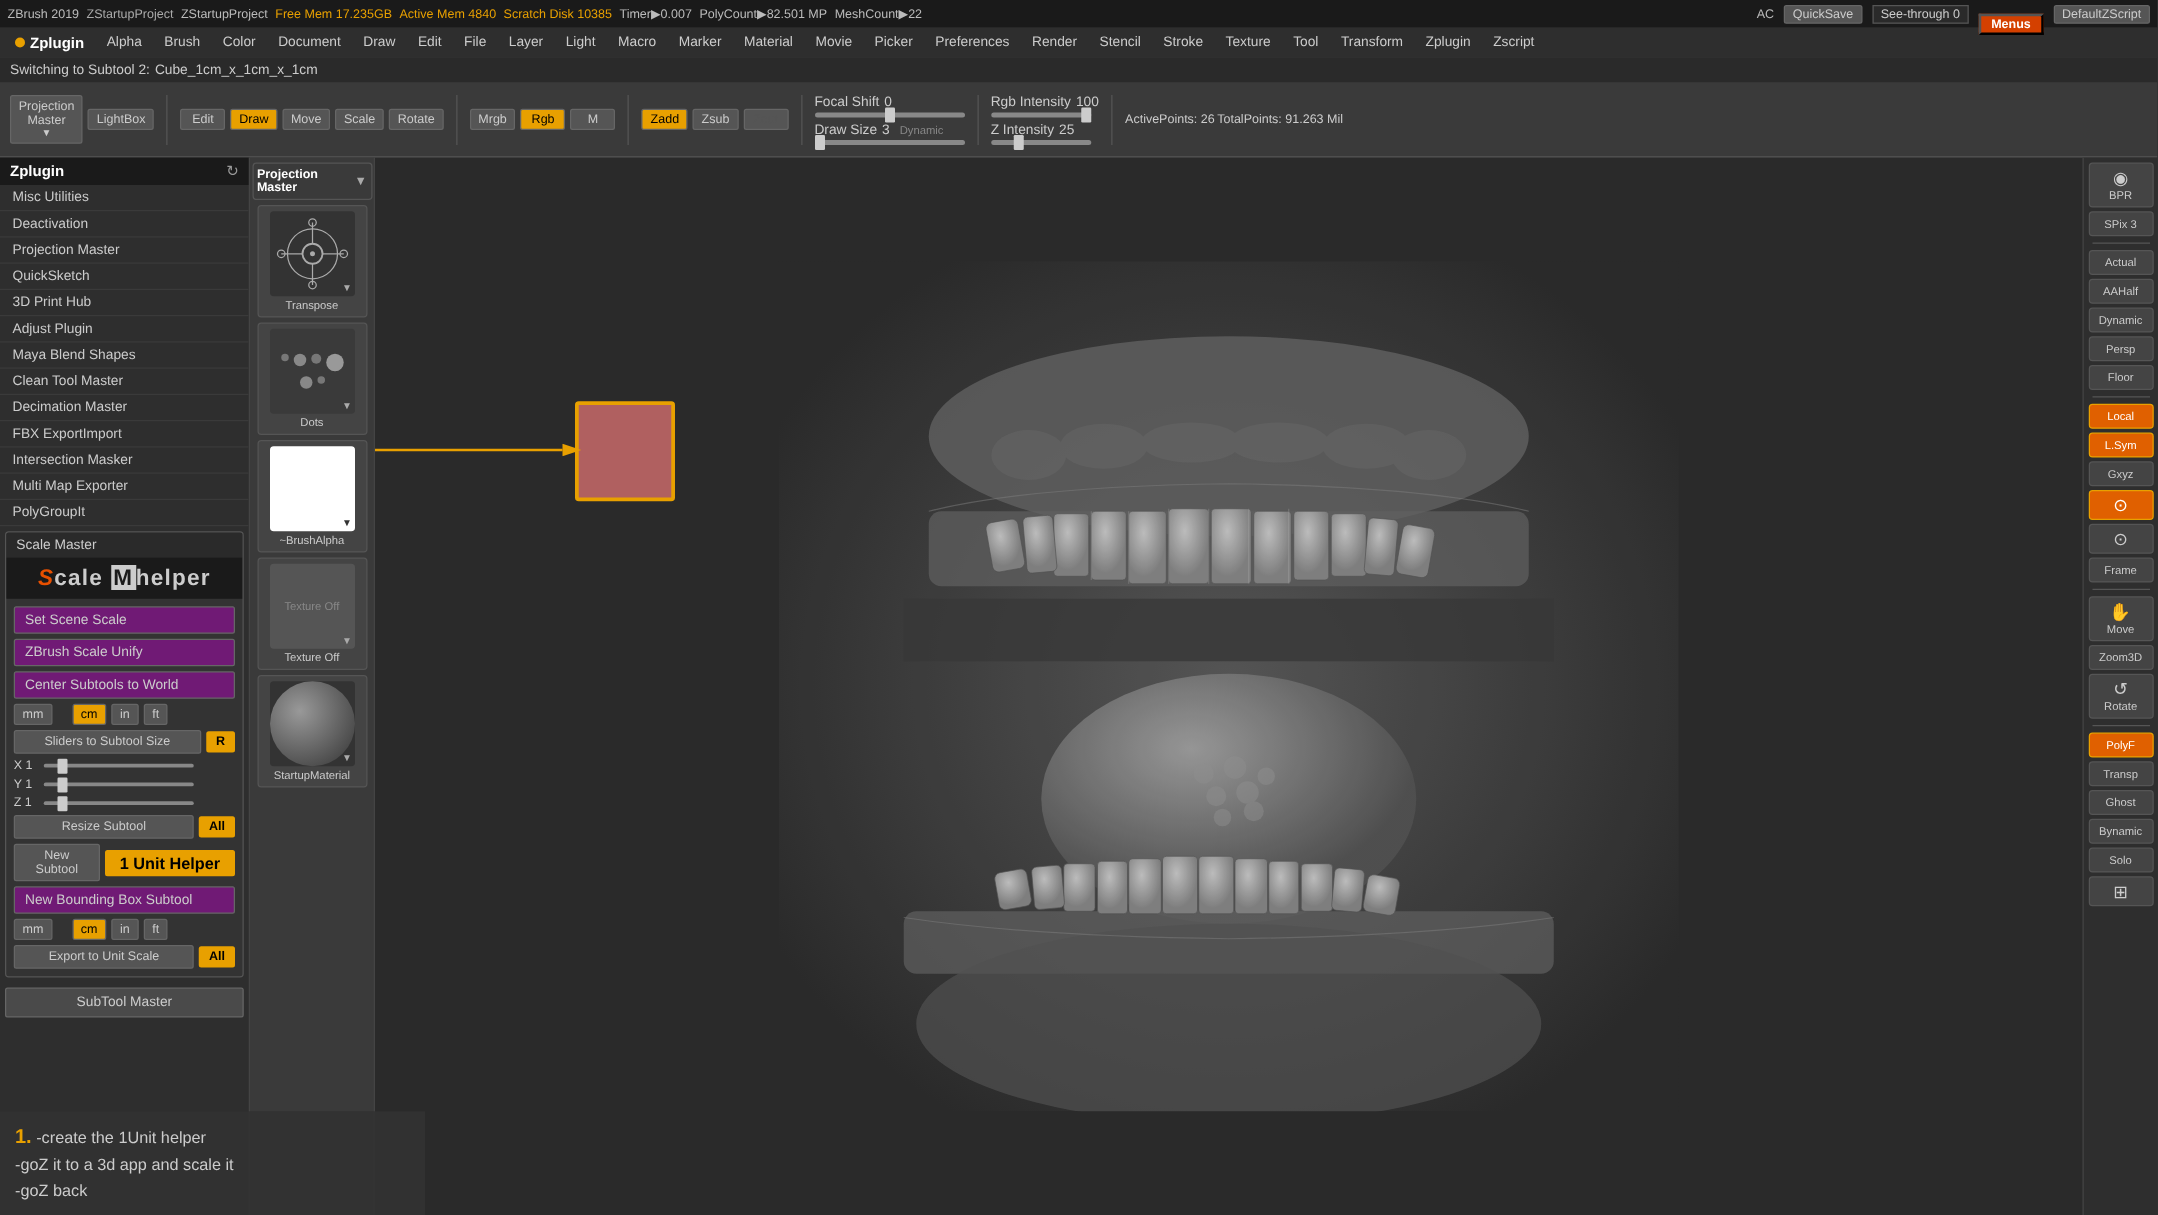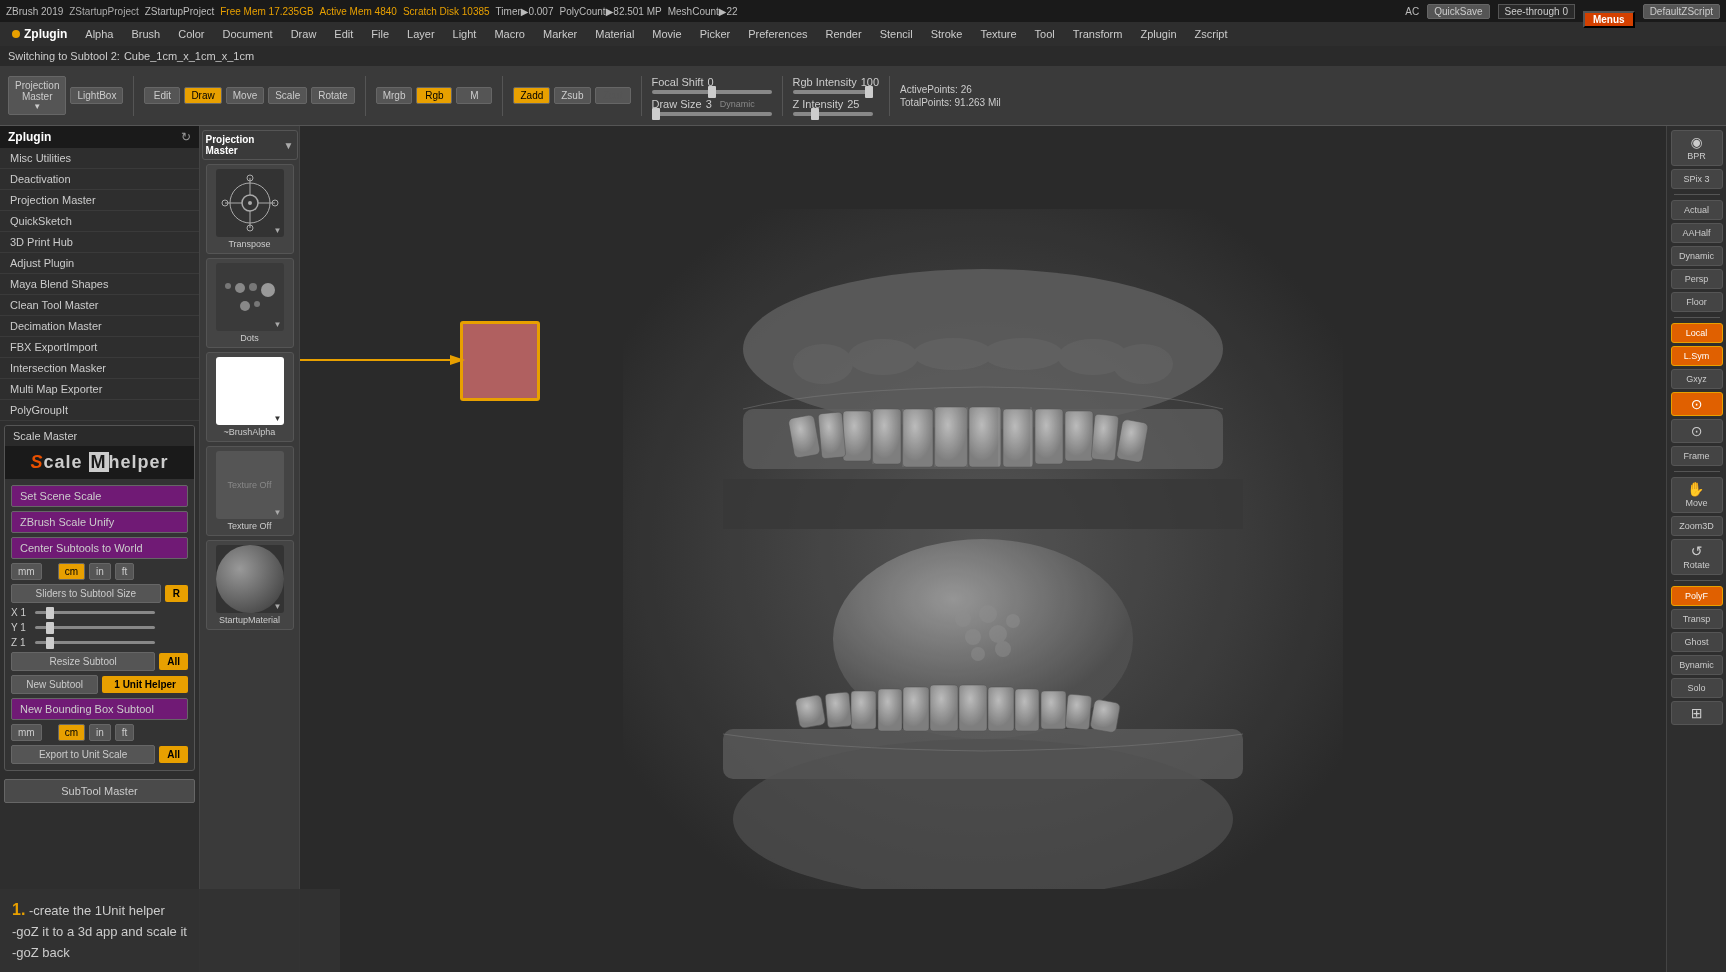--- a/index.html
+++ b/index.html
@@ -133,21 +133,21 @@
       cursor: pointer;
     }
     input[type=range]::-webkit-slider-thumb {
       -webkit-appearance: none;
       width: 8px; height: 12px;
       background: #ccc;
       border-radius: 1px;
     }
     .orange-slider::-webkit-slider-track { background: #e8a000; }
 
-    .info-group { display: flex; flex-direction: column; gap: 2px; font-size: 10px; color: #ccc; }
+    .info-group { display: flex; flex-direction: row; gap: 2px; font-size: 10px; color: #ccc; }
 
     
     .main-layout {
       display: flex;
       height: calc(972px - 22px - 24px - 20px - 60px);
       position: relative;
     }
 
     
     .left-sidebar {
@@ -245,21 +245,21 @@
       color: #ccc;
       font-size: 10px;
       cursor: pointer;
       border-radius: 2px;
     }
     .helper-btn {
       padding: 3px 12px;
       background: #e8a000;
       border: none;
       color: #000;
-      font-size: 10px;
+      font-size: 13px;
       font-weight: bold;
       cursor: pointer;
       border-radius: 2px;
     }
     .resize-row { display: flex; gap: 4px; align-items: center; }
     .resize-btn {
       flex: 1;
       padding: 3px 6px;
       background: #555;
       border: 1px solid #666;

